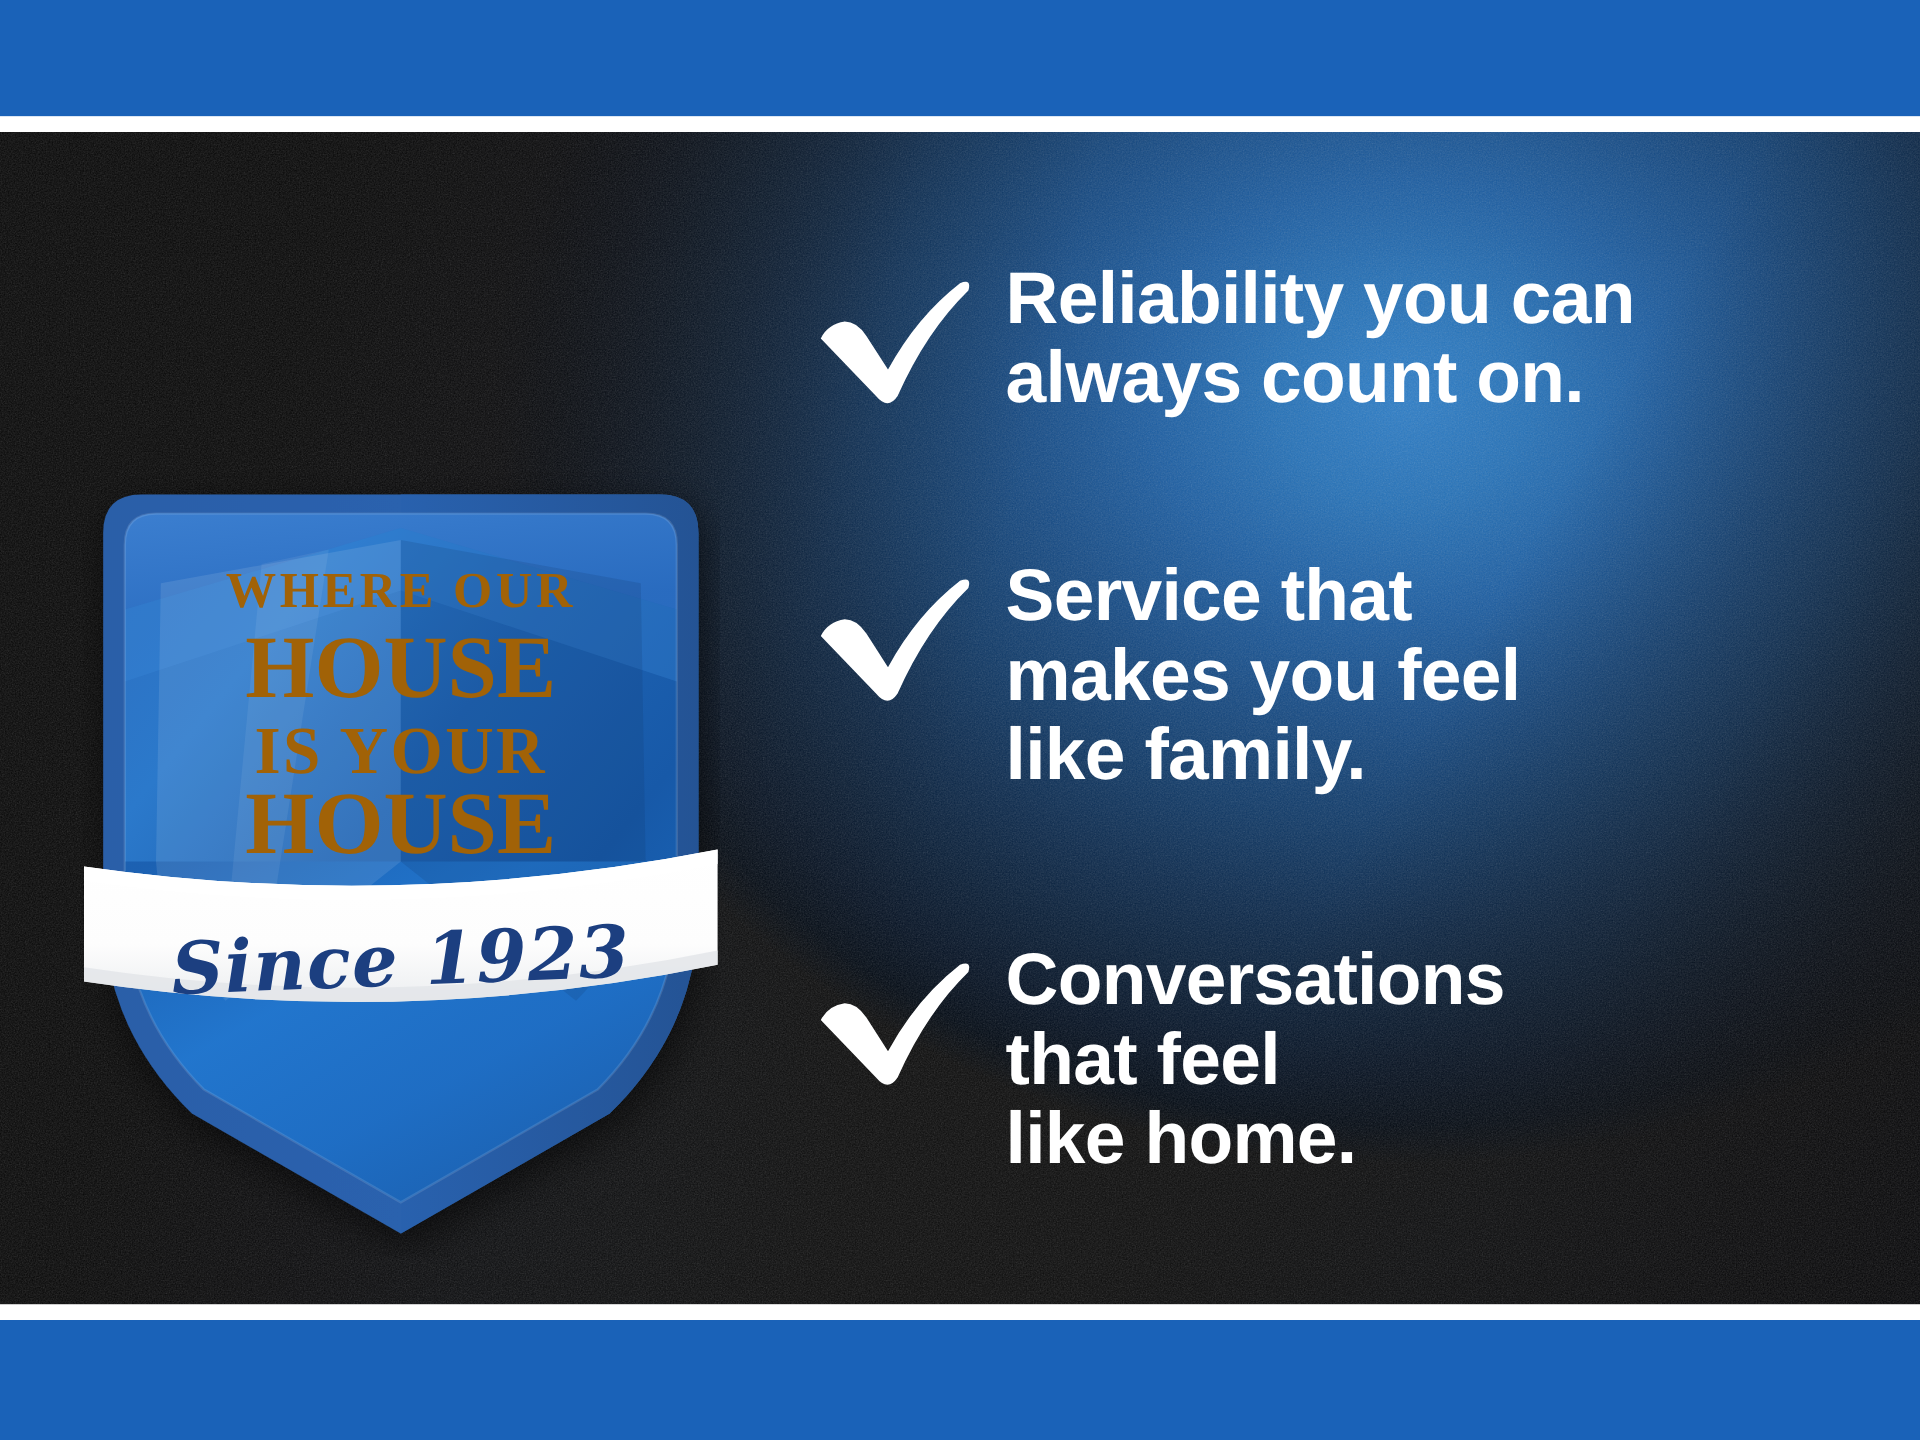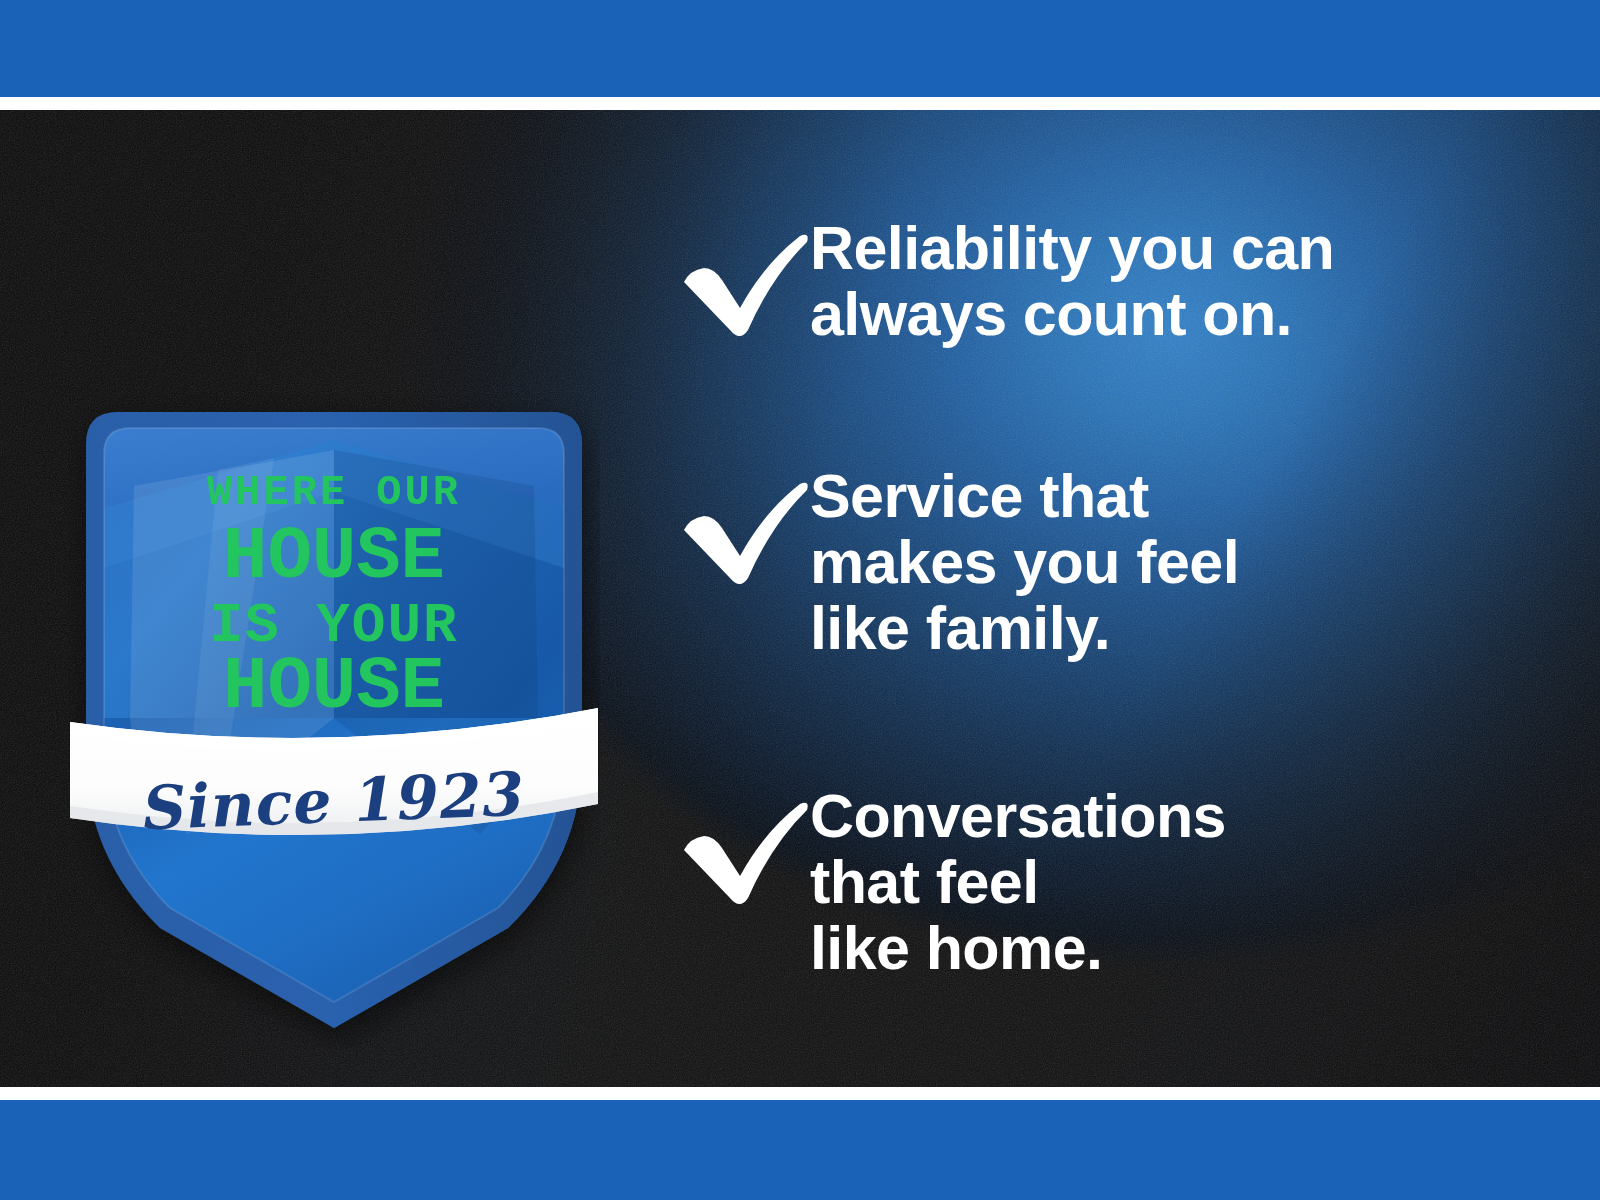--- a/index.html
+++ b/index.html
@@ -97,22 +97,22 @@
   .shield-svg { position:absolute; left:0; top:0; }
 
   .shield-text {
     position:absolute;
     left:0; top:0; width:532px;
     text-align:center;
     z-index:3;
     pointer-events:none;
   }
   .sh-line {
-    color:#22c55e;
-    font-family:Liberation Mono, monospace;
+    color:#a16207;
+    font-family:Liberation Serif, serif;
     font-weight:bold;
     line-height:1;
     white-space:nowrap;
     text-transform:uppercase;
     letter-spacing:.5px;
   }
   .sh-1 { position:absolute; left:0; top:84px;  width:532px; font-size:42px; letter-spacing:3px; }
   .sh-2 { position:absolute; left:0; top:132px; width:532px; font-size:74px; letter-spacing:0px; }
   .sh-3 { position:absolute; left:0; top:210px; width:532px; font-size:56px; letter-spacing:2px; }
   .sh-4 { position:absolute; left:0; top:262px; width:532px; font-size:74px; letter-spacing:0px; }
@@ -159,20 +159,21 @@
 
   .btext {
     color:#ffffff;
     font-family:"Liberation Sans", sans-serif;
     font-weight:bold;
     font-size:61px;
     line-height:1.08;
     letter-spacing:-.6px;
     white-space:pre-line;
     padding-top:2px;
+    margin-left:28px;
   }
 </style>
 </head>
 <body>
 
 <div class="poster">
 
   <div class="band band-top"></div>
   <div class="band-gap gap-top"></div>
 

